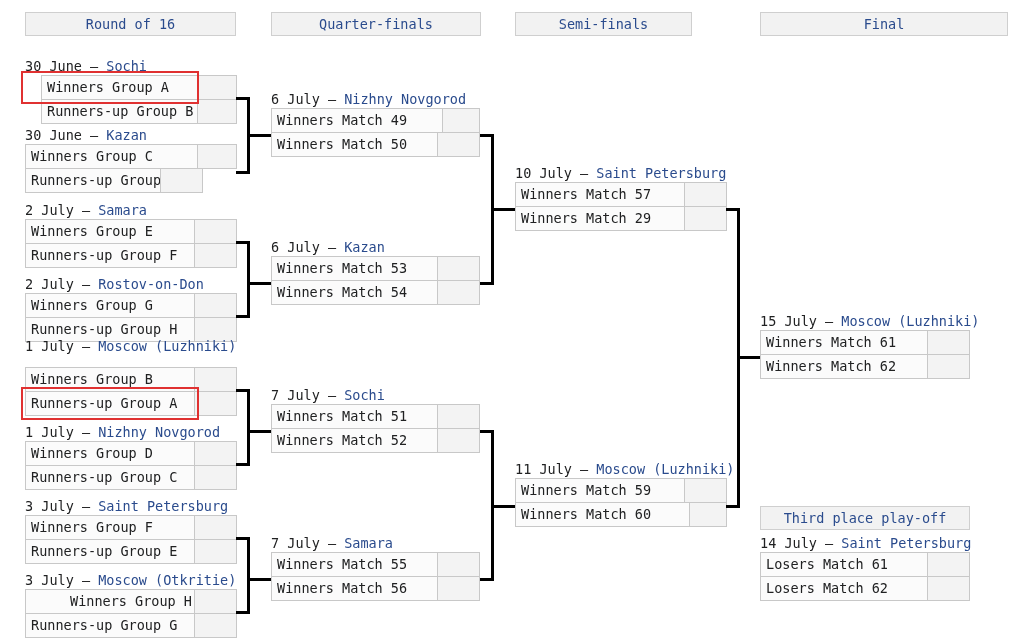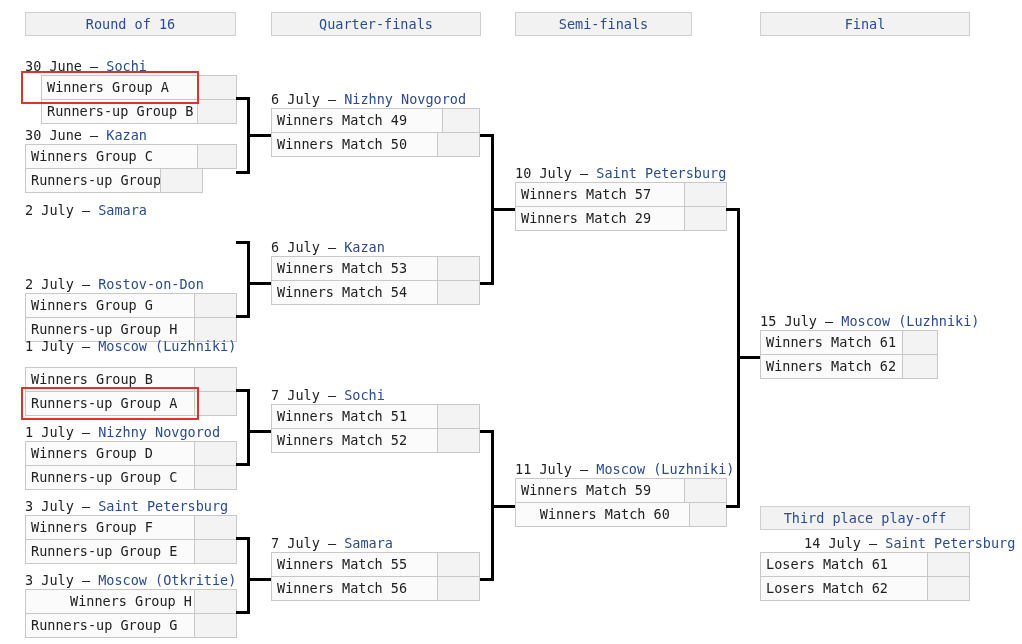--- a/index.html
+++ b/index.html
@@ -104,21 +104,21 @@
     background: #000000;
   }
 </style>
 </head>
 <body>
 
 <div id="bracket">
     <div class="round-header" style="left: 25px; top: 12px; width: 211px;">Round of 16</div>
     <div class="round-header" style="left: 271px; top: 12px; width: 210px;">Quarter-finals</div>
     <div class="round-header" style="left: 515px; top: 12px; width: 177px;">Semi-finals</div>
-    <div class="round-header" style="left: 760px; top: 12px; width: 210px;">Final</div>
+    <div class="round-header" style="left: 760px; top: 12px; width: 248px;">Final</div>
     <div class="round-header" style="left: 760px; top: 506px; width: 210px;">Third place play-off</div>
     <div class="meta" style="left: 25px; top: 57px;"><span>30 June</span><span class="dash"> – </span><span class="venue">Sochi</span></div>
     <div class="match" style="left: 25px; top: 75px; width: 212px; padding-left: 16px;">
       <div class="row">
         <div class="cell-name" style="width: 170px;">Winners Group A</div>
         <div class="cell-score" style="width: 42px;"></div>
       </div>
       <div class="row">
         <div class="cell-name" style="width: 170px;">Runners-up Group B</div>
         <div class="cell-score" style="width: 42px;"></div>
@@ -129,20 +129,30 @@
       <div class="row">
         <div class="cell-name" style="width: 186px;">Winners Group C</div>
         <div class="cell-score" style="width: 42px;"></div>
       </div>
       <div class="row">
         <div class="cell-name" style="width: 136px;">Runners-up Group D</div>
         <div class="cell-score" style="width: 42px;"></div>
       </div>
     </div>
     <div class="meta" style="left: 25px; top: 201px;"><span>2 July</span><span class="dash"> – </span><span class="venue">Samara</span></div>
+    <div class="match" style="left: 25px; top: 219px; width: 212px;">
+      <div class="row">
+        <div class="cell-name" style="width: 170px;">Winners Group E</div>
+        <div class="cell-score" style="width: 42px;"></div>
+      </div>
+      <div class="row">
+        <div class="cell-name" style="width: 170px;">Runners-up Group F</div>
+        <div class="cell-score" style="width: 42px;"></div>
+      </div>
+    </div>
     <div class="meta" style="left: 25px; top: 275px;"><span>2 July</span><span class="dash"> – </span><span class="venue">Rostov-on-Don</span></div>
     <div class="match" style="left: 25px; top: 293px; width: 212px;">
       <div class="row">
         <div class="cell-name" style="width: 170px;">Winners Group G</div>
         <div class="cell-score" style="width: 42px;"></div>
       </div>
       <div class="row">
         <div class="cell-name" style="width: 170px;">Runners-up Group H</div>
         <div class="cell-score" style="width: 42px;"></div>
       </div>
@@ -246,36 +256,36 @@
         <div class="cell-score" style="width: 42px;"></div>
       </div>
     </div>
     <div class="meta" style="left: 515px; top: 460px;"><span>11 July</span><span class="dash"> – </span><span class="venue">Moscow (Luzhniki)</span></div>
     <div class="match" style="left: 515px; top: 478px; width: 212px;">
       <div class="row">
         <div class="cell-name" style="width: 170px;">Winners Match 59</div>
         <div class="cell-score" style="width: 42px;"></div>
       </div>
       <div class="row">
-        <div class="cell-name" style="width: 196px; text-align: center;">Winners Match 60</div>
+        <div class="cell-name" style="width: 196px;">Winners Match 60</div>
         <div class="cell-score" style="width: 42px;"></div>
       </div>
     </div>
     <div class="meta" style="left: 760px; top: 312px;"><span>15 July</span><span class="dash"> – </span><span class="venue">Moscow (Luzhniki)</span></div>
-    <div class="match" style="left: 760px; top: 330px; width: 178px;">
+    <div class="match" style="left: 760px; top: 330px; width: 210px;">
       <div class="row">
         <div class="cell-name" style="width: 168px;">Winners Match 61</div>
         <div class="cell-score" style="width: 42px;"></div>
       </div>
       <div class="row">
         <div class="cell-name" style="width: 168px;">Winners Match 62</div>
         <div class="cell-score" style="width: 42px;"></div>
       </div>
     </div>
-    <div class="meta" style="left: 760px; top: 534px; margin-left: 44px;"><span>14 July</span><span class="dash"> – </span><span class="venue">Saint Petersburg</span></div>
+    <div class="meta" style="left: 760px; top: 534px;"><span>14 July</span><span class="dash"> – </span><span class="venue">Saint Petersburg</span></div>
     <div class="match" style="left: 760px; top: 552px; width: 210px;">
       <div class="row">
         <div class="cell-name" style="width: 168px;">Losers Match 61</div>
         <div class="cell-score" style="width: 42px;"></div>
       </div>
       <div class="row">
         <div class="cell-name" style="width: 168px;">Losers Match 62</div>
         <div class="cell-score" style="width: 42px;"></div>
       </div>
     </div>

